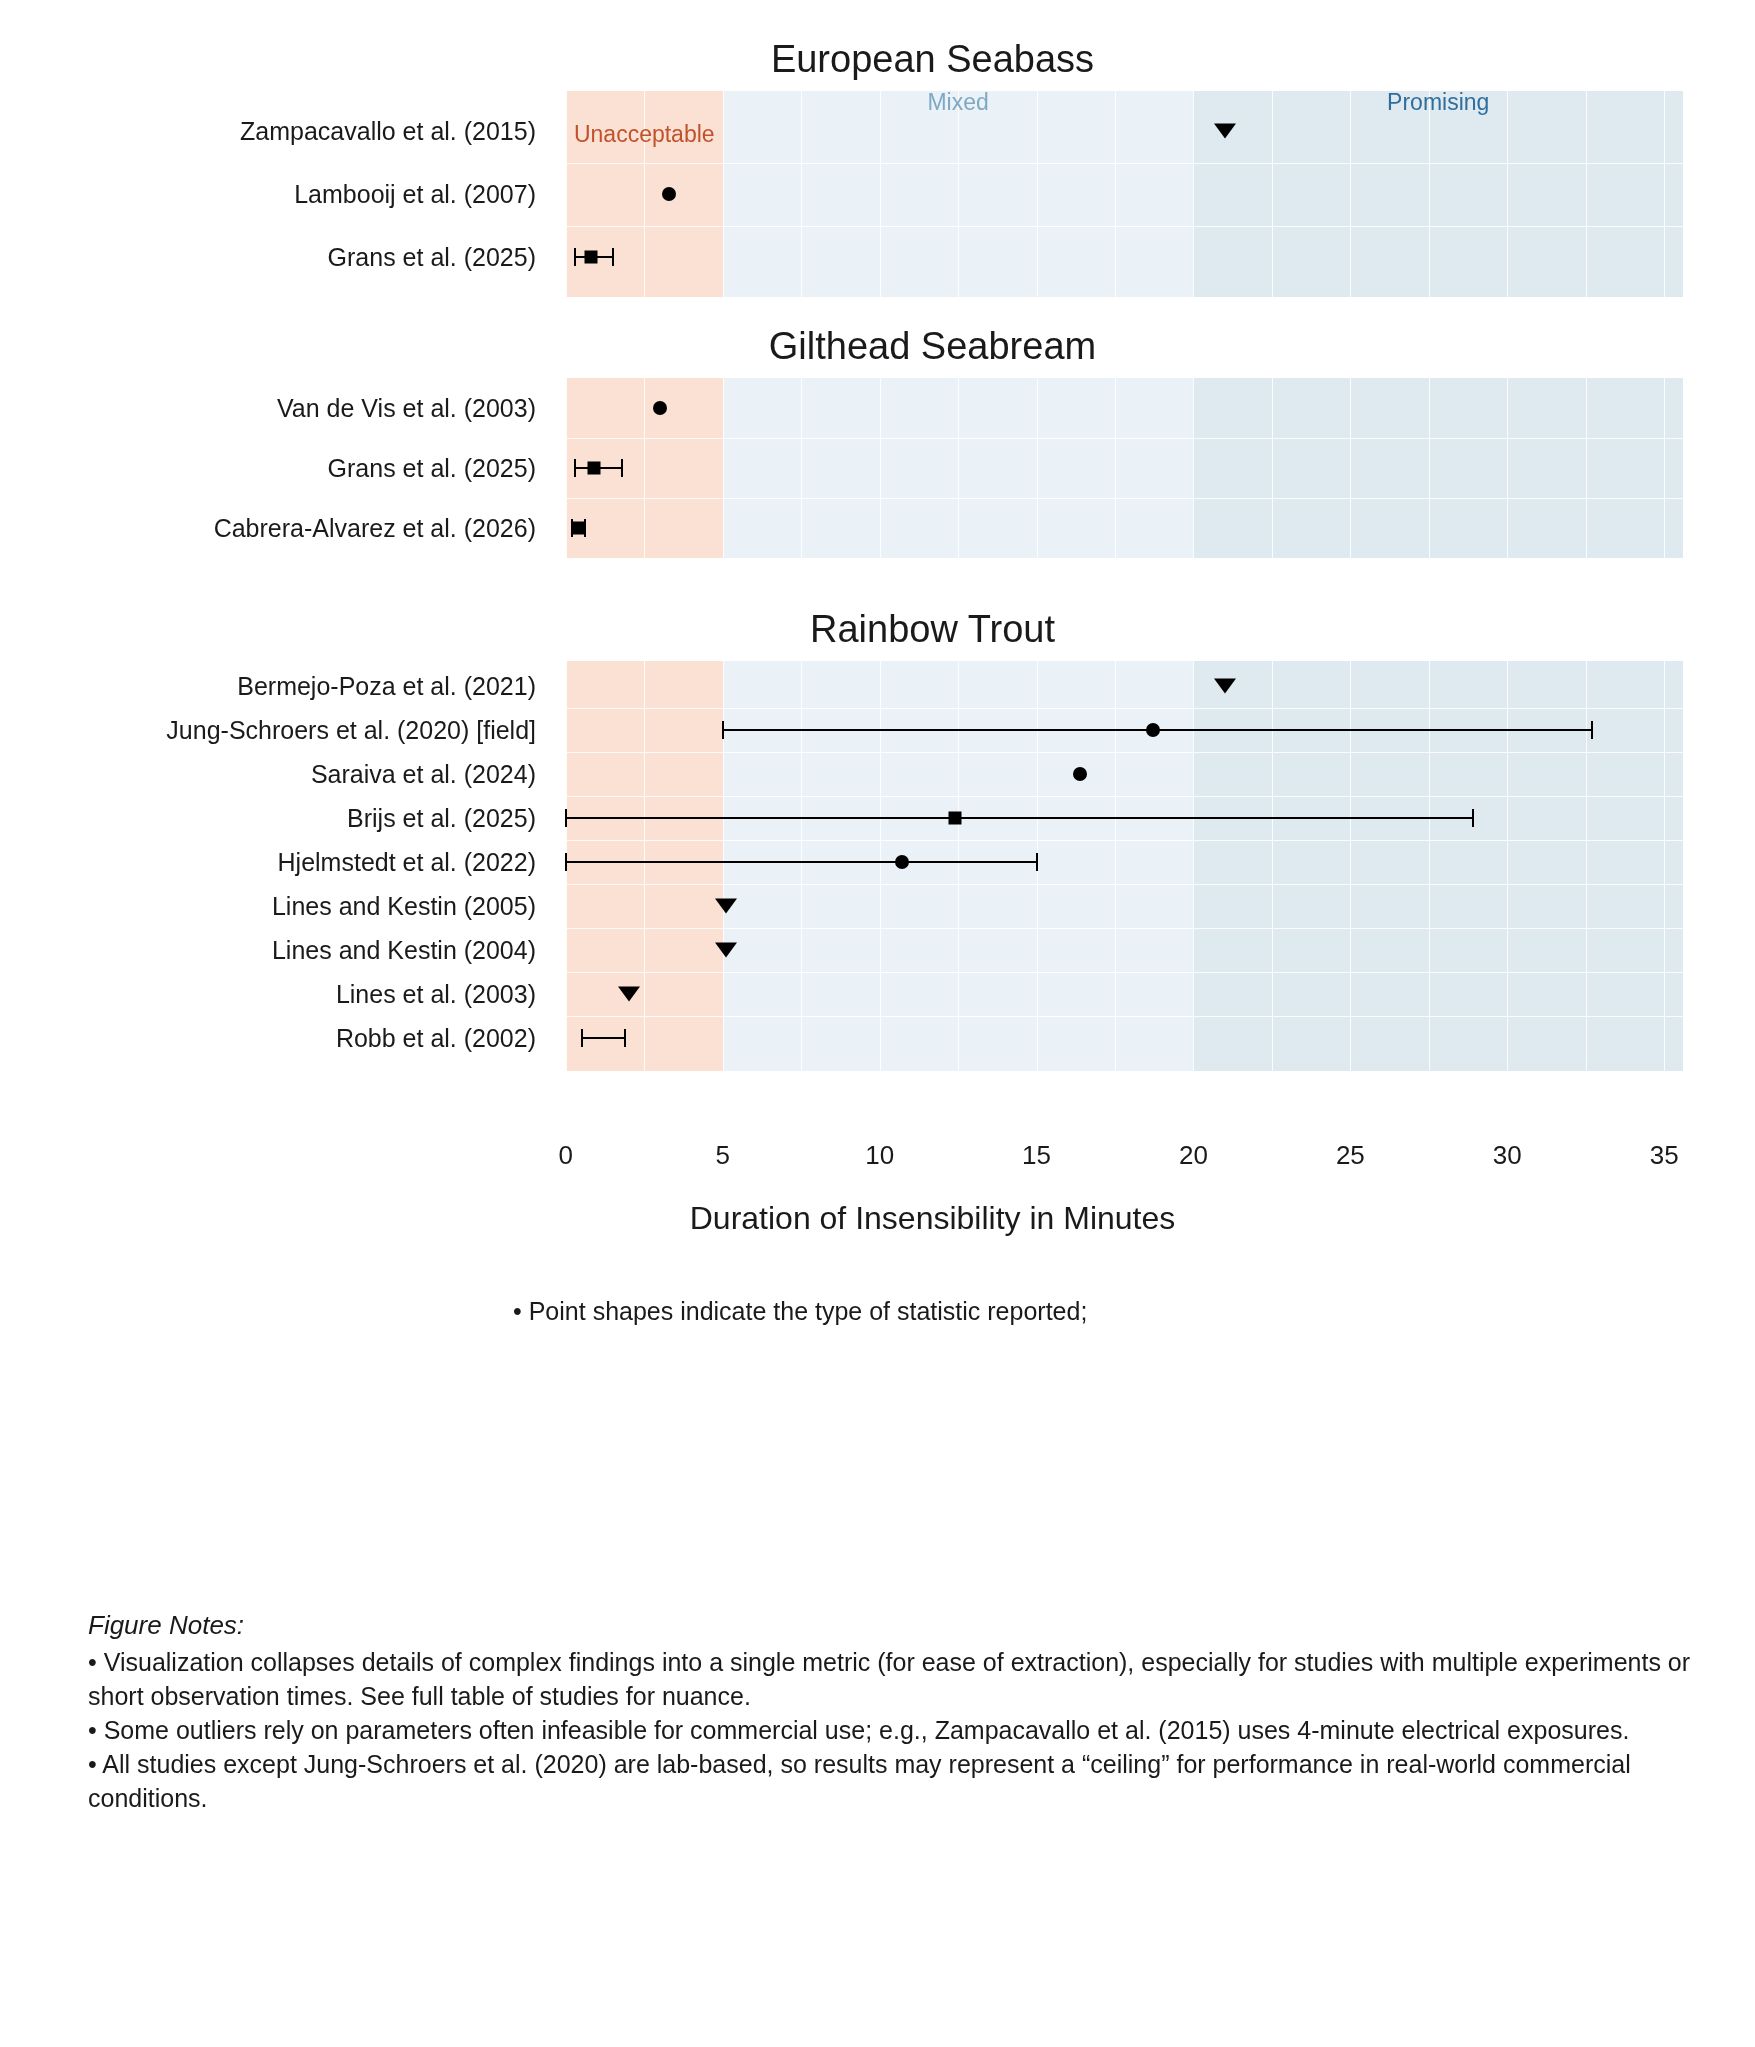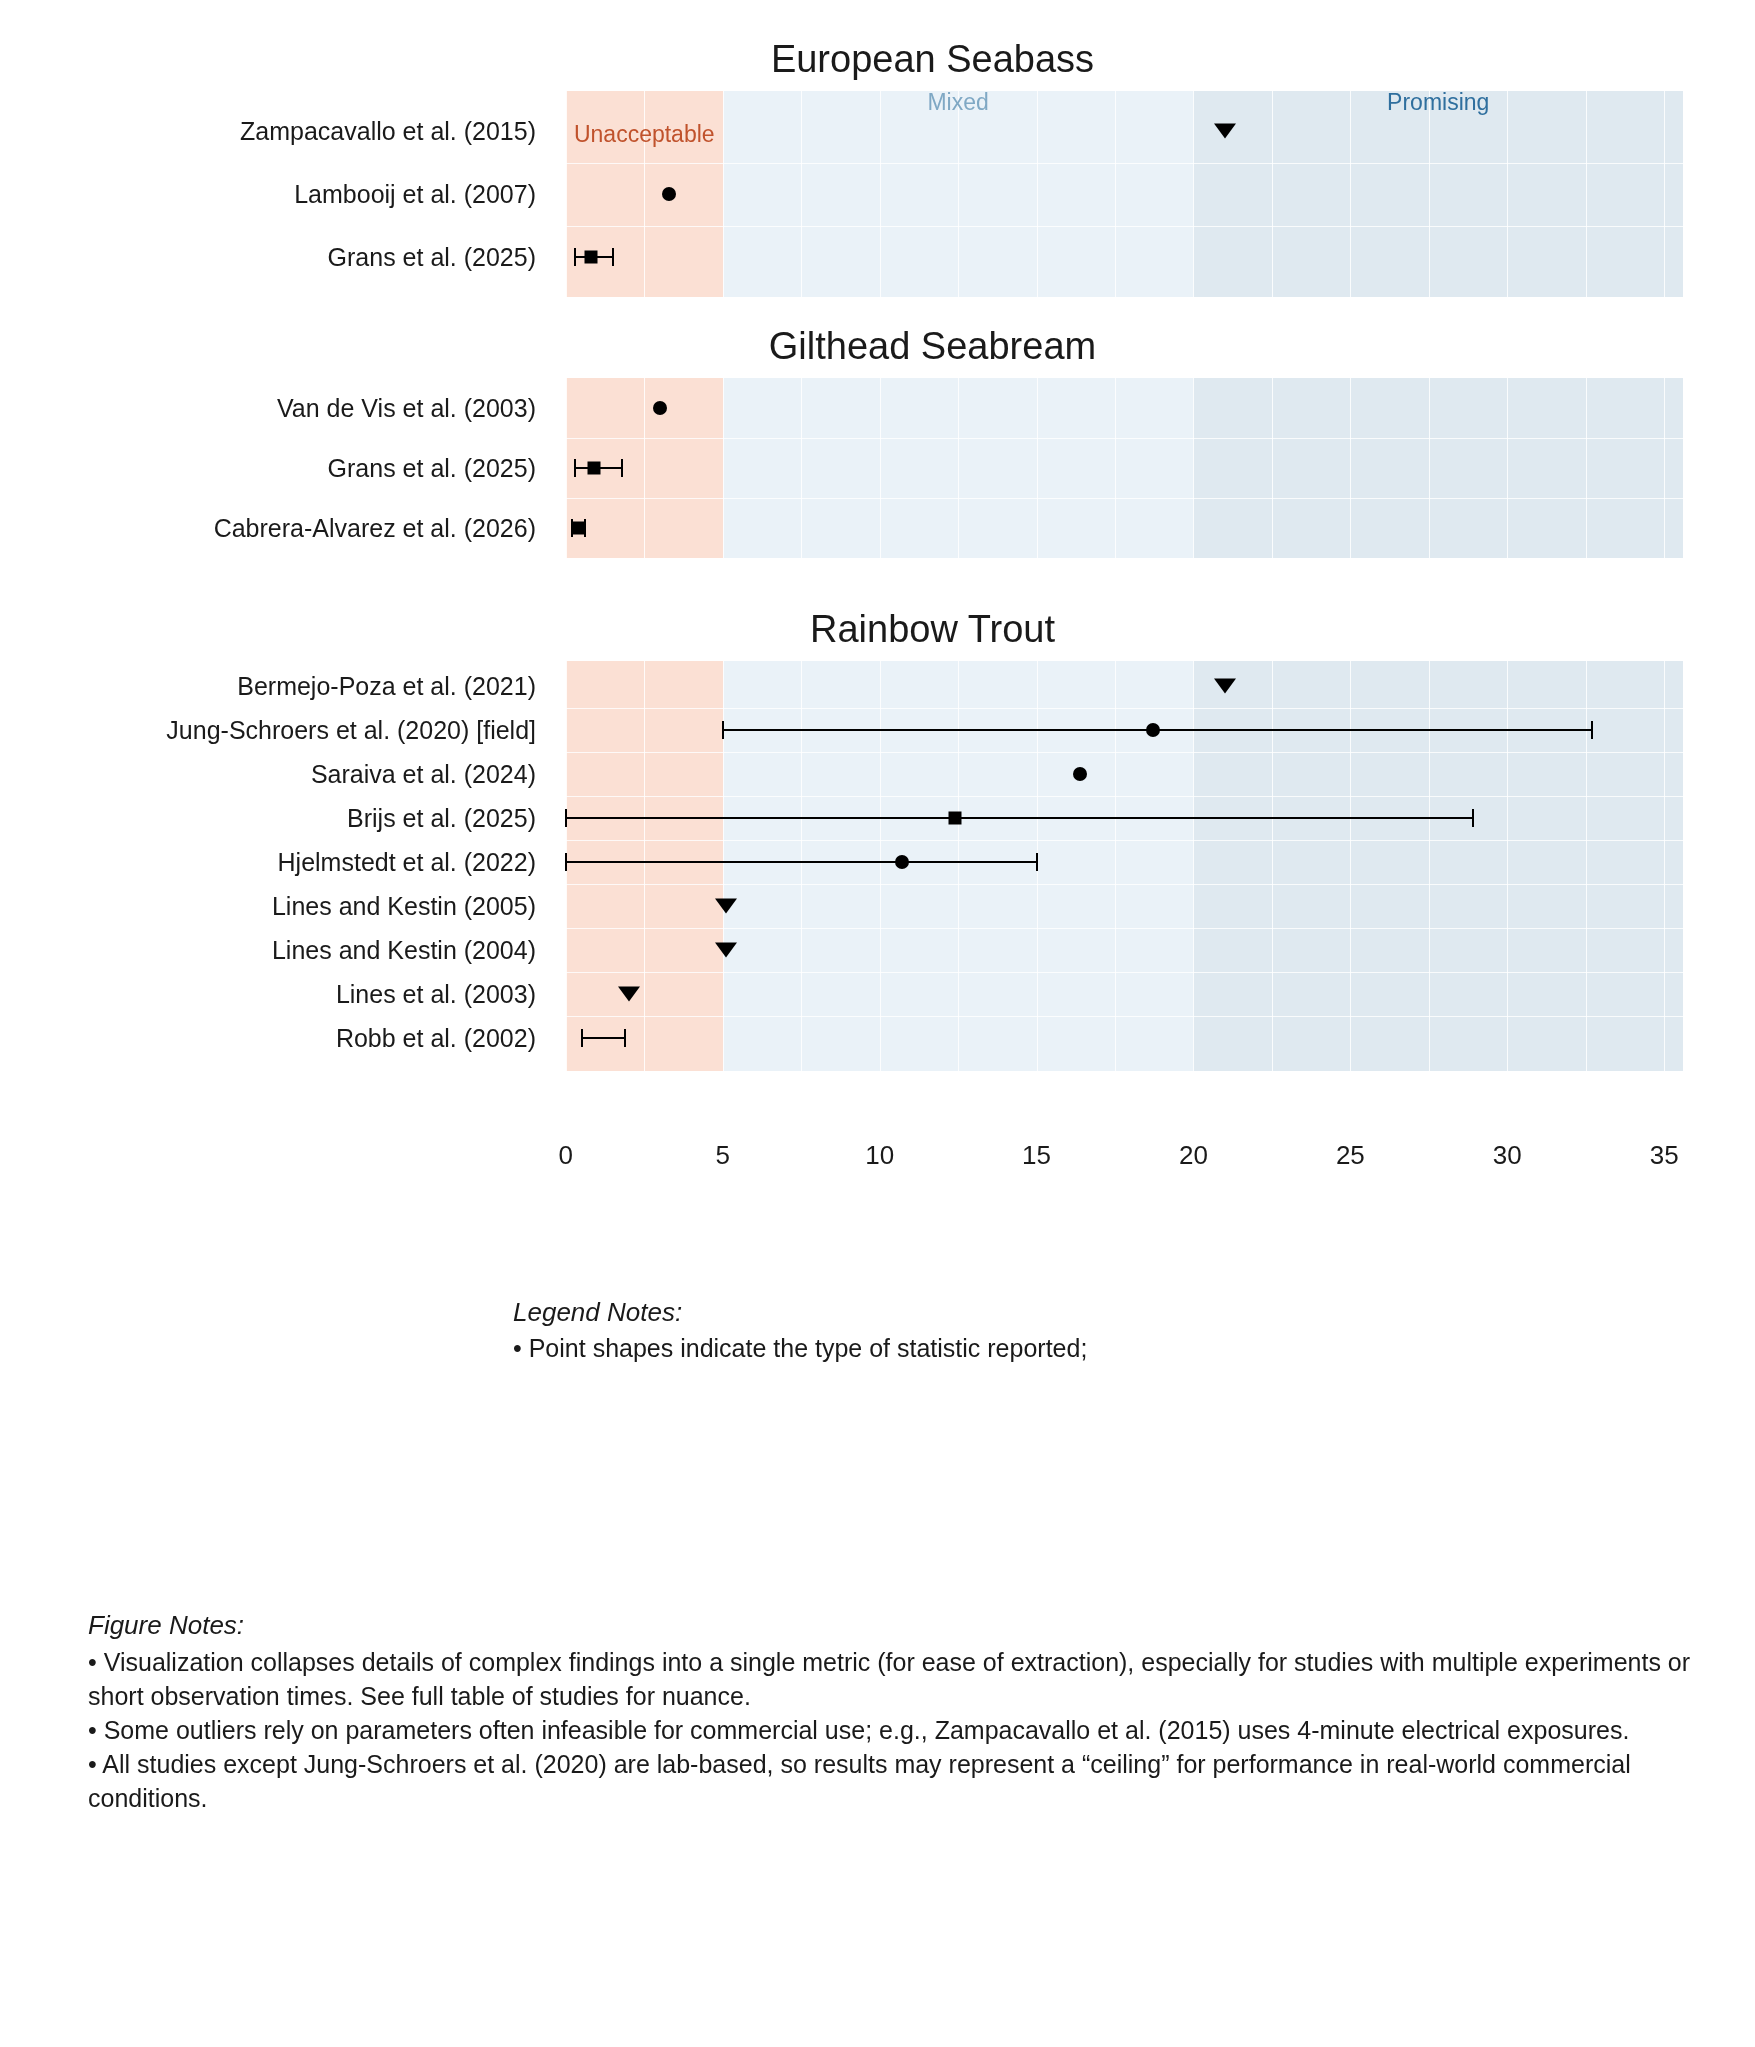--- a/index.html
+++ b/index.html
@@ -330,24 +330,24 @@
   <div class="axis" id="axis-ticks" style="top:1140px;">
       <div class="tick-label" style="left: 18.8287px;">0</div>
       <div class="tick-label" style="left: 175.735px;">5</div>
       <div class="tick-label" style="left: 332.641px;">10</div>
       <div class="tick-label" style="left: 489.547px;">15</div>
       <div class="tick-label" style="left: 646.453px;">20</div>
       <div class="tick-label" style="left: 803.359px;">25</div>
       <div class="tick-label" style="left: 960.265px;">30</div>
       <div class="tick-label" style="left: 1117.17px;">35</div>
     </div>
+  <div class="axis-title" style="top:1200px;">Duration of Insensibility in Minutes</div>
 
   <div class="legend">
     <div class="legend-notes">
-      <div class="legend-heading">Legend Notes:</div>
       <div>• Point shapes indicate the type of statistic reported;</div>
     </div>
 
   </div>
 
   <div class="figure-notes">
     <div class="fn-heading">Figure Notes:</div>
     <p class="fn-item">• Visualization collapses details of complex findings into a single metric (for ease of extraction), especially for studies with multiple experiments or short observation times. See full table of studies for nuance.</p>
     <p class="fn-item">• Some outliers rely on parameters often infeasible for commercial use; e.g., Zampacavallo et al. (2015) uses 4-minute electrical exposures.</p>
     <p class="fn-item">• All studies except Jung-Schroers et al. (2020) are lab-based, so results may represent a “ceiling” for performance in real-world commercial conditions.</p>

